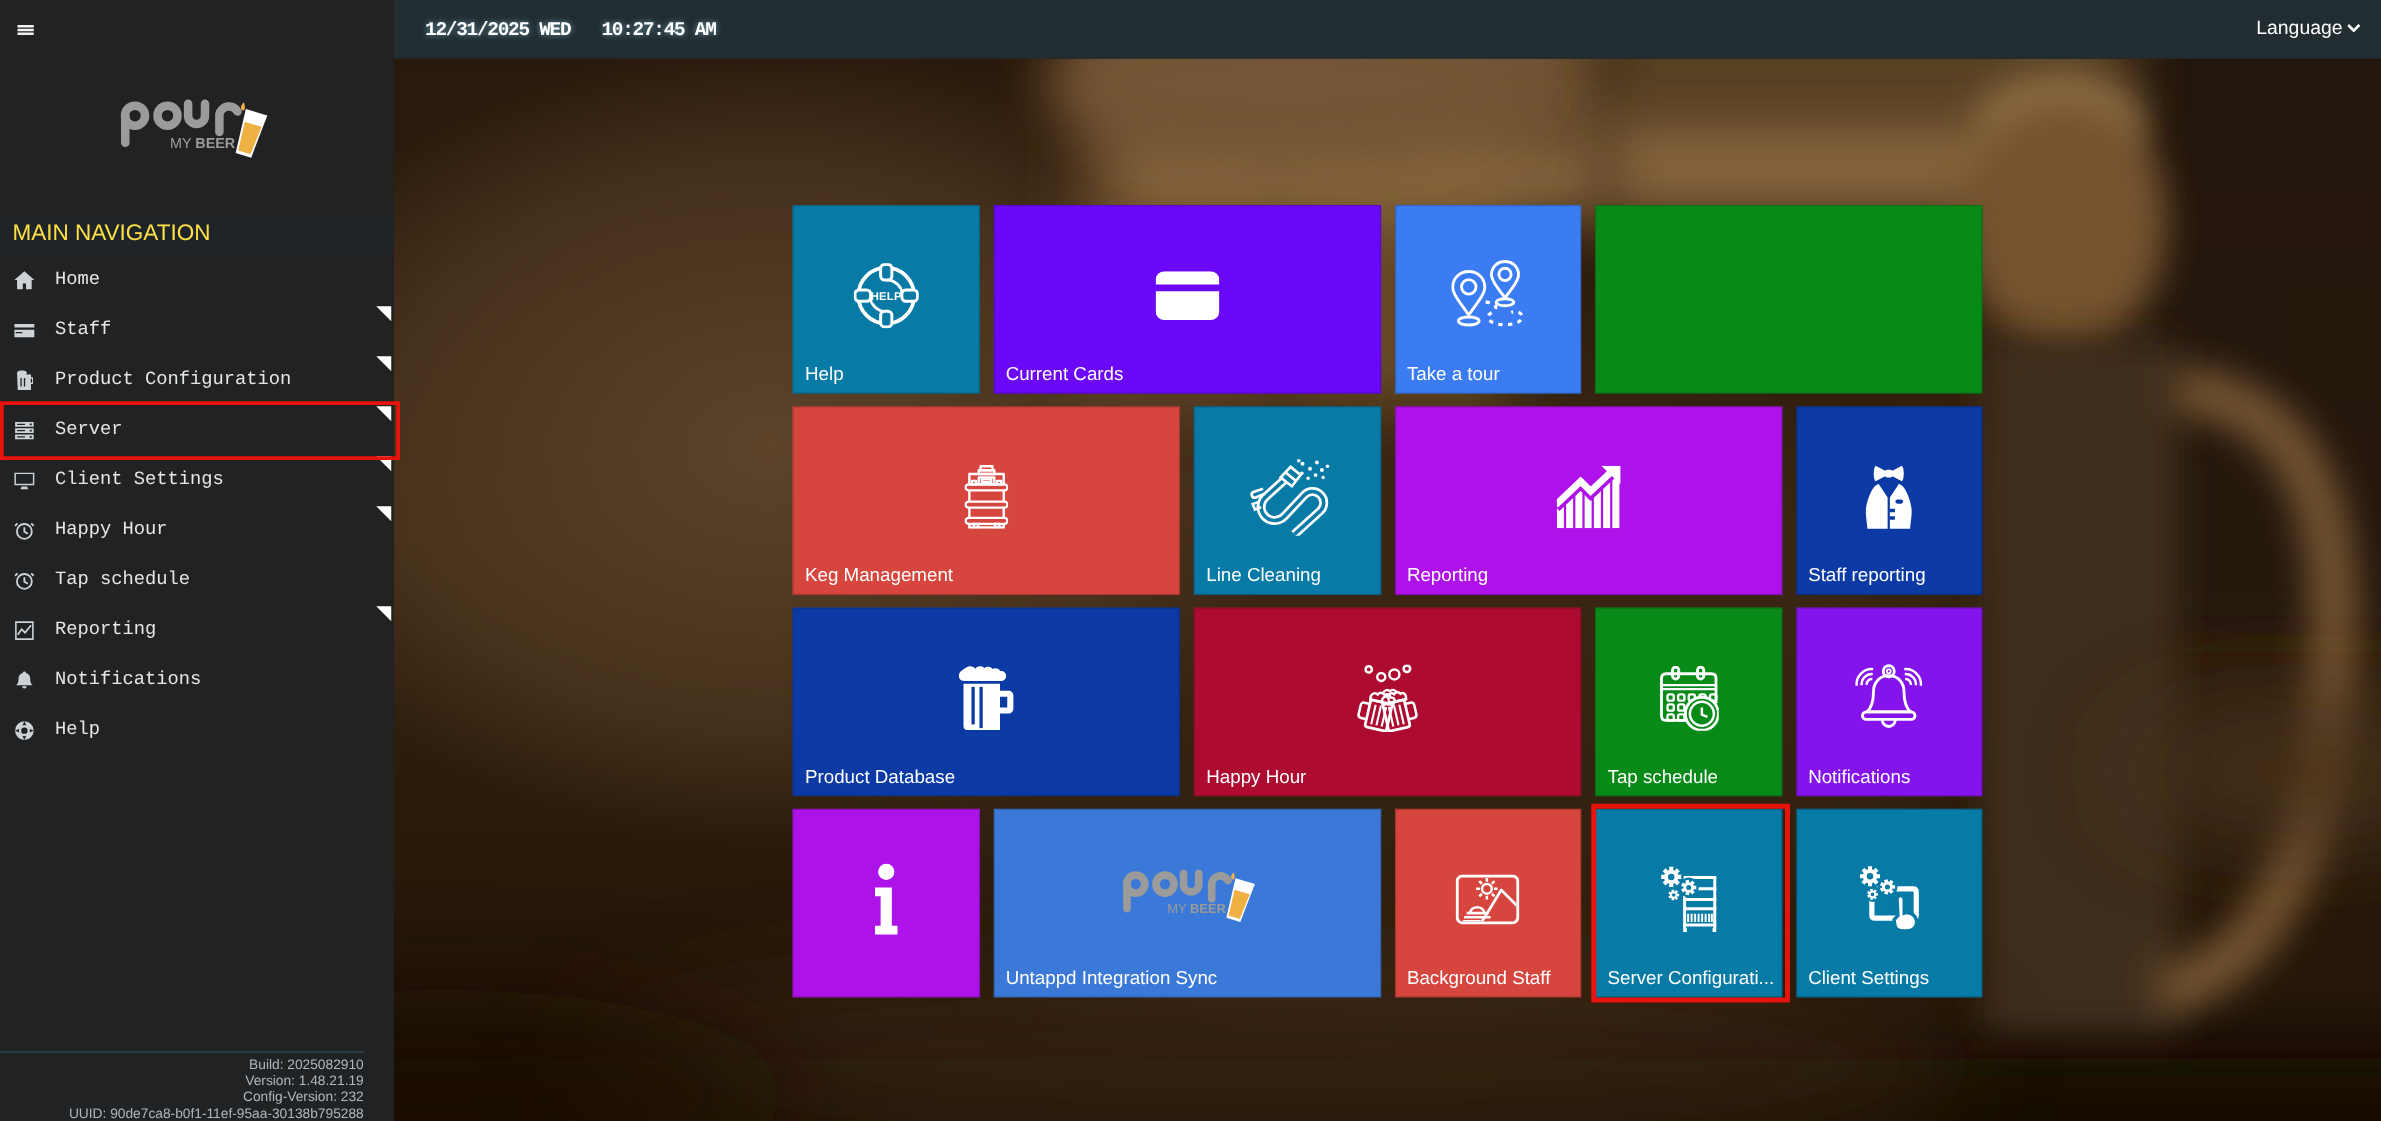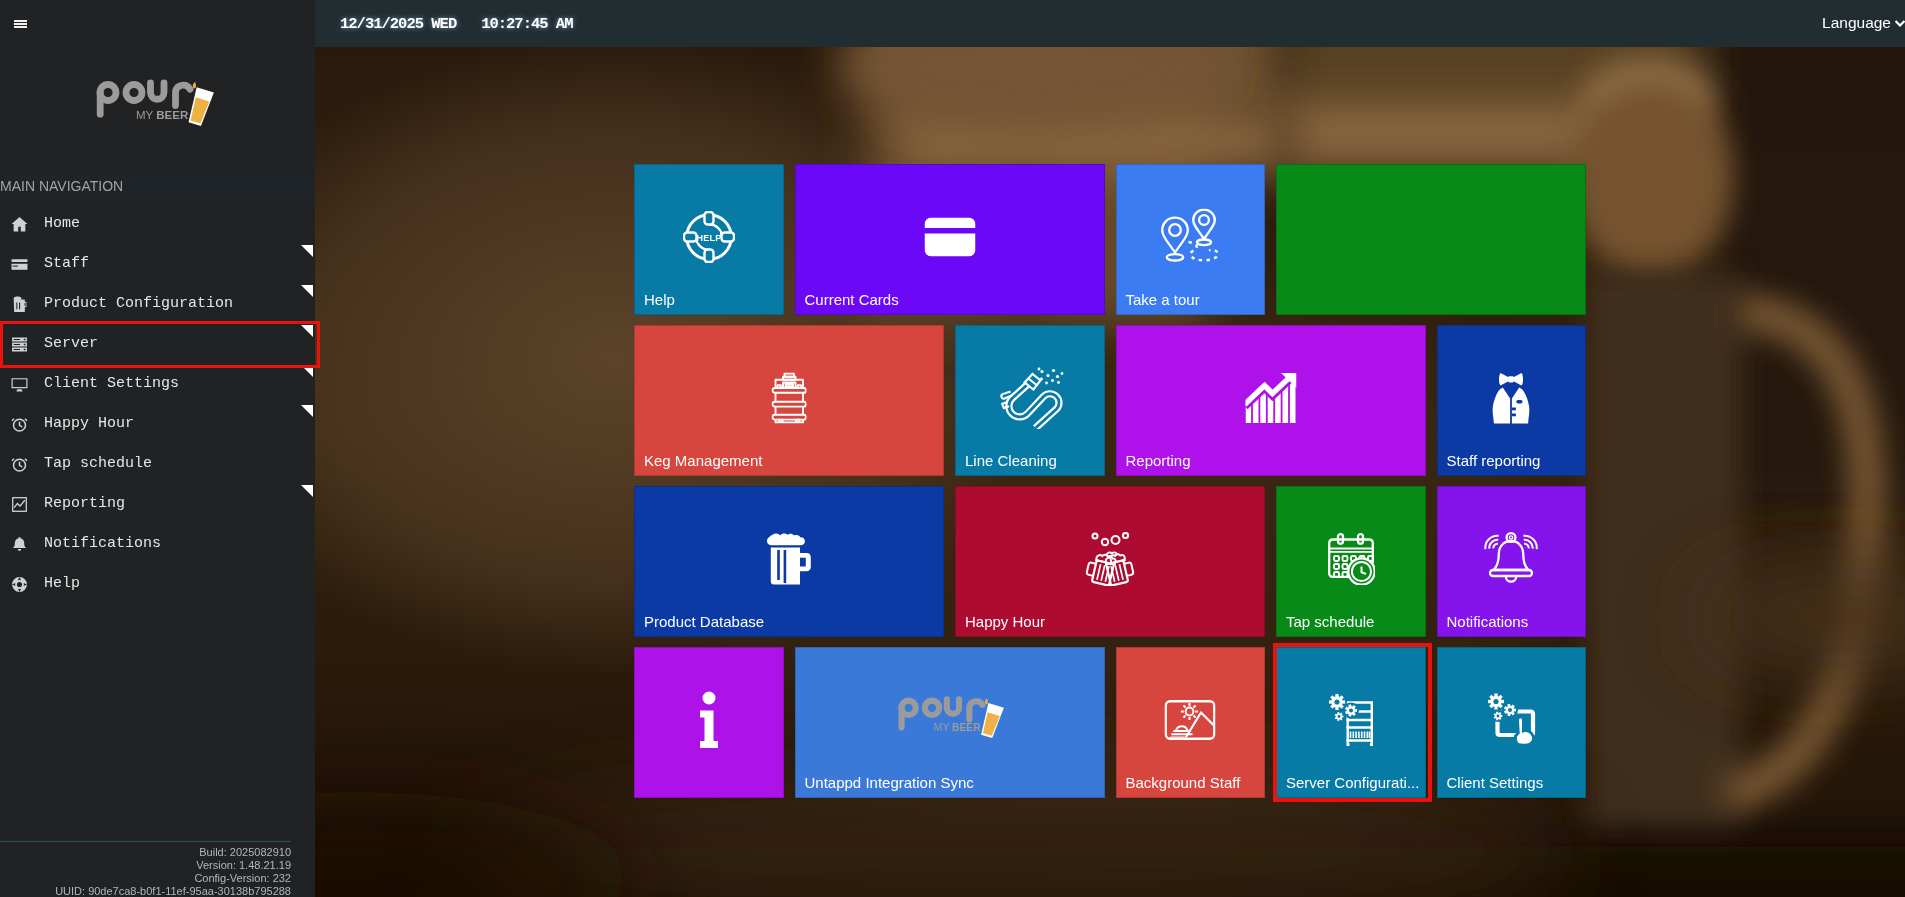--- a/index.html
+++ b/index.html
@@ -5,28 +5,28 @@
 * { margin:0; padding:0; box-sizing:border-box; }
 html,body { width:1905px; height:897px; overflow:hidden; background:#2b1c10; font-family:"Liberation Sans", sans-serif; }
 #page { position:relative; width:1905px; height:897px; will-change:transform; }
 
 
 #bgphoto { position:absolute; left:315px; top:47px; width:1590px; height:850px; }
 
 
 #topbar { position:absolute; left:315px; top:0; width:1590px; height:47px; background:#222d32; }
 #clock { position:absolute; left:25px; top:15px; color:#fff; font-family:"Liberation Mono", monospace; font-size:15.5px; font-weight:bold; letter-spacing:-1px; text-shadow:0 0 5px rgba(170,225,255,.6); }
-#lang { position:absolute; right:0; top:14px; color:#fff; font-size:15.5px;text-align:center; }
+#lang { position:absolute; right:17px; top:14px; color:#fff; font-size:15.5px;text-align:center; }
 #lang .caret { display:inline-block; margin-left:4px; width:10px; height:7px; vertical-align:1px; }
 
 
 #sidebar { position:absolute; left:0; top:0; width:315px; height:897px; background:#212223; }
 #burger { position:absolute; left:13.5px; top:19.5px; width:13px; }
 #burger div { height:2.1px; background:#f2f2f2; margin-bottom:1.3px; }
-#navhead { position:absolute; left:0; top:173px; width:315px; height:26px; background:#1e2427; color:#a3a3a3; font-size:14px; line-height:26px; }
+#navhead { position:absolute; left:0; top:173px; width:315px; height:26px; background:#1e2427; color:#fde047; font-size:18px; line-height:26px; padding-left:10px; }
 .navitem { position:absolute; left:0; width:315px; height:40px; color:#e4e6e7; font-size:15px;font-family:Liberation Mono, monospace; }
 .navitem .ico { position:absolute; left:11px; top:12px; width:17px; height:17px; }
 .navitem .lbl { position:absolute; left:44px; top:11px; }
 .navitem .corner { position:absolute; right:2px; top:1px; width:0; height:0; border-top:12px solid #fff; border-left:12px solid transparent; }
 #serverbox { position:absolute; left:0; top:321px; width:320px; height:47px; border:3px solid #e8130c; z-index:30; }
 #buildinfo { position:absolute; left:0; top:841px; width:291px; border-top:1px solid #2e4f5e; color:#aeb8bd; font-size:11px; line-height:13px; text-align:right; padding-top:4px; }
 
 
 #logo { position:absolute; left:93px; top:76px; }
 

